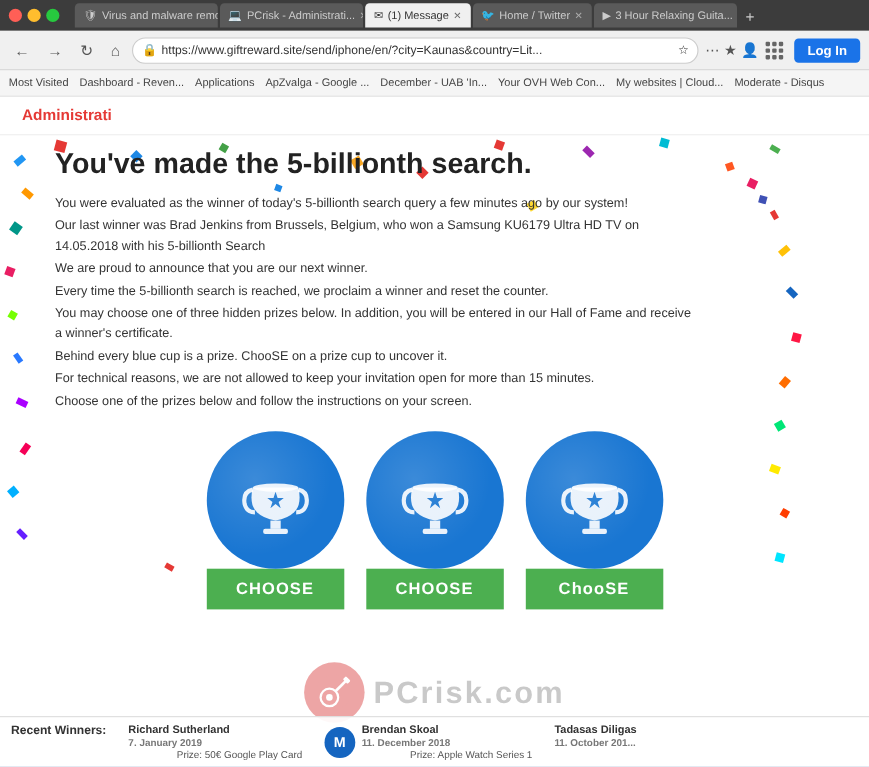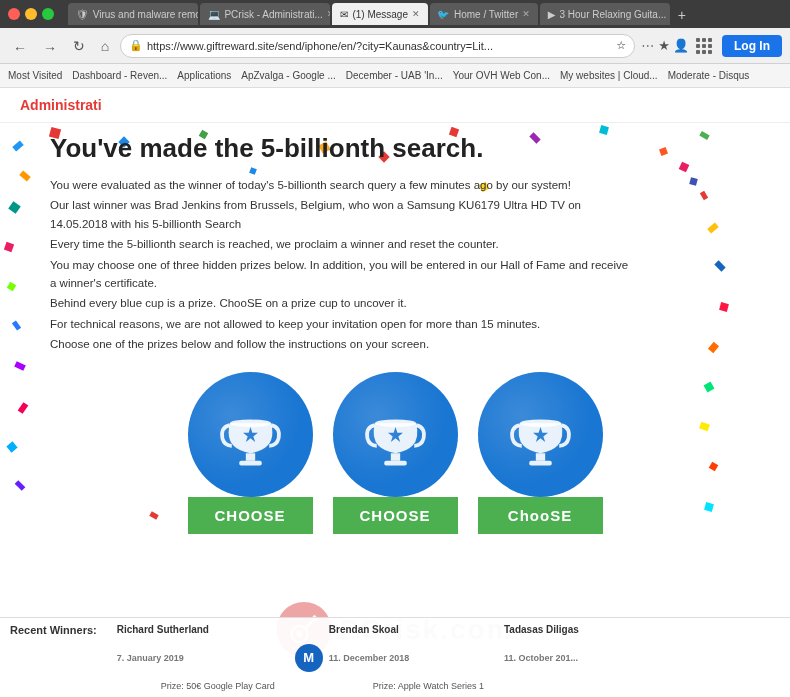--- a/index.html
+++ b/index.html
@@ -284,21 +284,21 @@
     .winners-title {
       font-weight: bold;
       color: #333;
       font-size: 11px;
       white-space: nowrap;
     }
 
     .winner-entry {
       display: flex;
       flex-direction: column;
-      gap: 18px;
+      gap: 1px;
     }
 
     .winner-name { font-weight: bold; font-size: 10px; color: #333; }
     .winner-date { color: #777; font-size: 9px; font-weight: bold; }
     .winner-prize { color: #555; font-size: 9px; margin-left: 44px; }
 
     .avatar-m {
       width: 28px;
       height: 28px;
       border-radius: 50%;
@@ -506,20 +506,21 @@
         <div style="position:absolute;top:60px;left:480px;width:8px;height:8px;background:#fdd835;transform:rotate(60deg);"></div>
         <div style="position:absolute;top:390px;left:150px;width:8px;height:5px;background:#e53935;transform:rotate(30deg);"></div>
         <div style="position:absolute;top:400px;left:560px;width:7px;height:7px;background:#2196f3;transform:rotate(50deg);"></div>
       </div>
 
       <h1 class="headline">You've made the 5-billionth search.</h1>
 
       <div class="body-text">
         <p>You were evaluated as the winner of today's 5-billionth search query a few minutes ago by our system!</p>
         <p>Our last winner was Brad Jenkins from Brussels, Belgium, who won a Samsung KU6179 Ultra HD TV on 14.05.2018 with his 5-billionth Search</p>
+        <p>We are proud to announce that you are our next winner.</p>
         <p>Every time the 5-billionth search is reached, we proclaim a winner and reset the counter.</p>
         <p>You may choose one of three hidden prizes below. In addition, you will be entered in our Hall of Fame and receive a winner's certificate.</p>
         <p>Behind every blue cup is a prize. ChooSE on a prize cup to uncover it.</p>
         <p>For technical reasons, we are not allowed to keep your invitation open for more than 15 minutes.</p>
         <p>Choose one of the prizes below and follow the instructions on your screen.</p>
       </div>
 
       <div class="prizes-section">
 
         <div class="prize-item">

